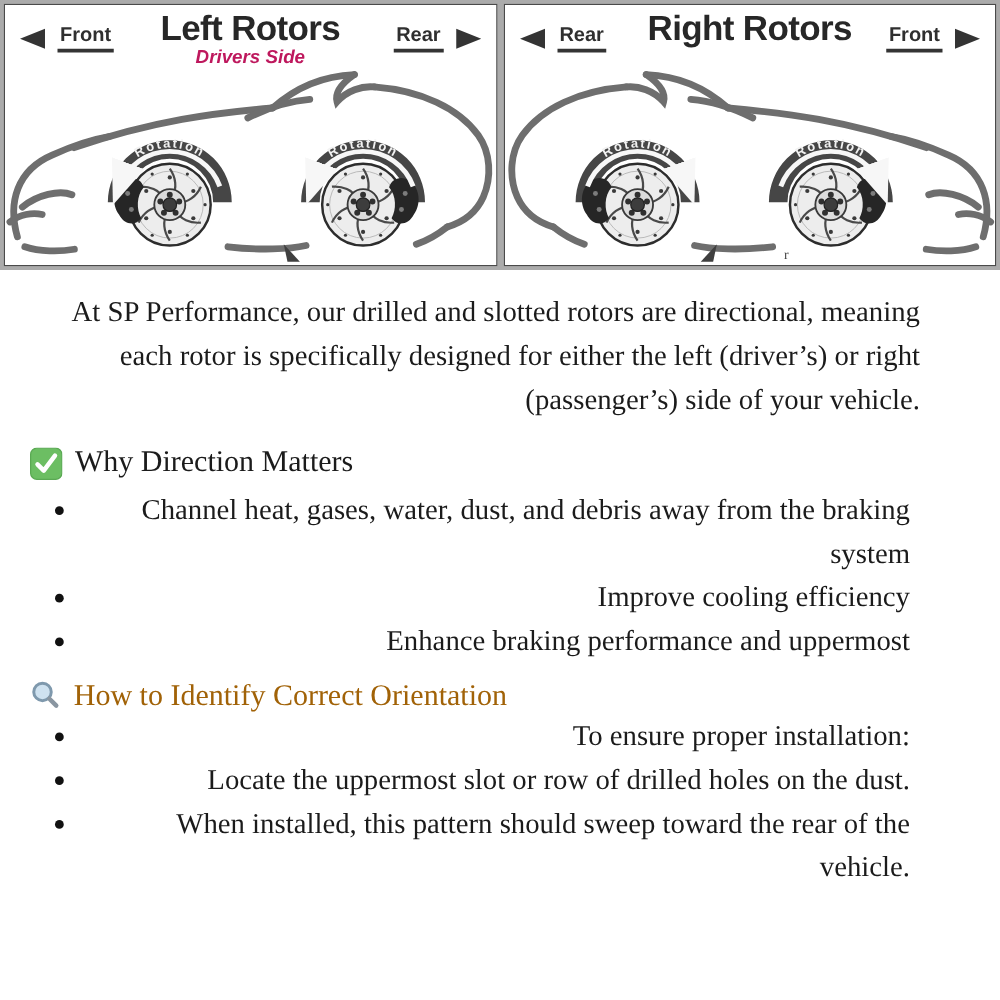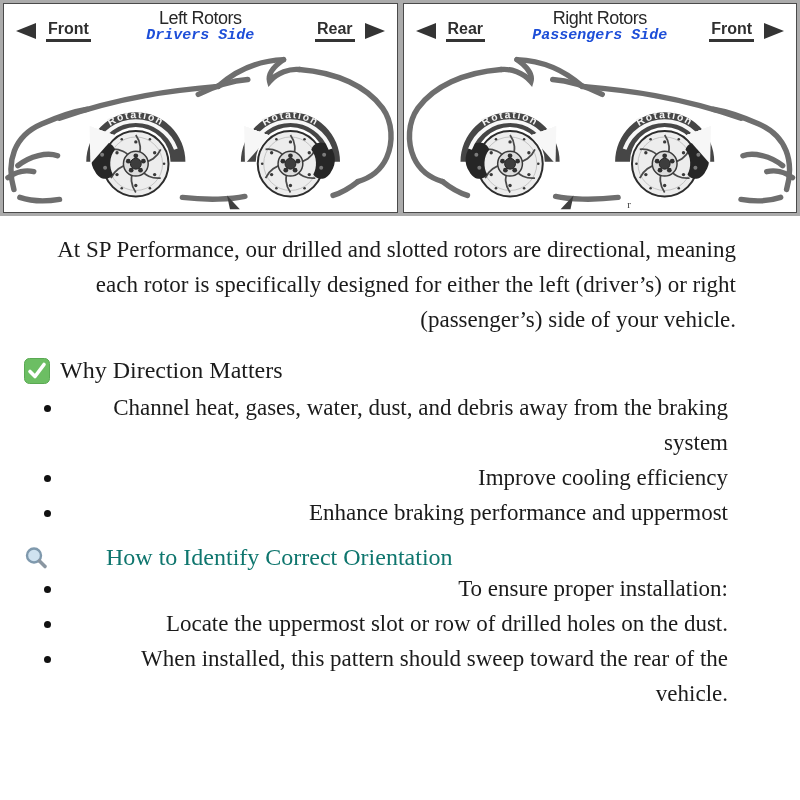--- a/index.html
+++ b/index.html
@@ -10,31 +10,31 @@
   .panel { position:relative; flex:1; background:#ffffff; border:1.5px solid #4a4a4a; overflow:hidden; }
   .panel-header { position:relative; height:48px; }
   .dir-label { position:absolute; top:16px; display:flex; align-items:center; font-family:"Liberation Sans", sans-serif; font-weight:bold; font-size:16px; color:#2f2f2f;gap:12px; }
   .dir-left  { left:12px; }
   .dir-right { right:12px; }
   .dir-text { border-bottom:3px solid #343434; padding:0 2px 1px 2px; }
   .tri { width:0; height:0; border-top:8px solid transparent; border-bottom:8px solid transparent; }
   .tri-left  { border-right:20px solid #343434; margin-right:-2px; }
   .tri-right { border-left:20px solid #343434; margin-left:-2px; }
   .panel-titles { text-align:center; padding-top:5px; font-family:"Liberation Sans", sans-serif; }
-  .panel-title { font-size:18px; font-weight:normal; letter-spacing:-0.5px; color:#272727; line-height:1.0; }
-  .panel-subtitle { font-size:15px; font-weight:bold; font-style:italic; color:#1d4ed8; line-height:1.15;font-family:Liberation Mono, monospace; }
+  .panel-title { font-size:28px; font-weight:bold; letter-spacing:-0.5px; color:#272727; line-height:1.0; }
+  .panel-subtitle { font-size:15px; font-weight:bold; font-style:italic; color:#be185d; line-height:1.15; }
   .car-svg { position:absolute; left:0; bottom:0; width:100%; height:162px; }
   .rot-text { font-family:"Liberation Sans", sans-serif; font-weight:bold; font-size:10.5px; letter-spacing:1.6px; fill:#f2f2f2; }
   .artifact { position:absolute; bottom:2px; left:57%; font-size:11px; color:#444; }
 
   
   .main { padding:0 24px; }
   .intro { margin-top:16px; font-size:23px; line-height:35px; max-width:712px;text-align:right; }
   .h-why { margin-top:20px; font-size:24px; font-weight:normal; display:flex; align-items:center; }
-  .h-how { margin-top:14px; font-size:24px; font-weight:normal; display:flex; align-items:flex-end; color:#0f766e;gap:47px; }
+  .h-how { margin-top:14px; font-size:24px; font-weight:normal; display:flex; align-items:flex-start; color:#a16207; }
   .h-icon { display:inline-flex; margin-right:10px; flex:none; }
   .lead { margin-top:14px; font-size:23px; line-height:35px; }
   ul { margin-top:6px; width:704px; padding-left:40px; list-style:disc; }
   ul.second { margin-top:0; }
   li { font-size:23px; line-height:35px; padding-left:5px; color:#1b1b1b;text-align:right; }
   li::marker { color:#111; }
 </style>
 </head>
 <body>
 
@@ -156,21 +156,20 @@
   </div>
 
   <div class="panel">
     <div class="panel-header">
       <div class="dir-label dir-left">
         <span class="tri tri-left"></span>
         <span class="dir-text">Rear</span>
       </div>
       <div class="panel-titles">
         <div class="panel-title">Right Rotors</div>
-        <div class="panel-subtitle">Passengers Side</div>
       </div>
       <div class="dir-label dir-right">
         <span class="dir-text">Front</span>
         <span class="tri tri-right"></span>
       </div>
     </div>
     <svg class="car-svg" viewBox="0 0 396 162">
       <g transform="translate(396,0) scale(-1,1)">
           <use href="#carbody"></use>
         </g>

